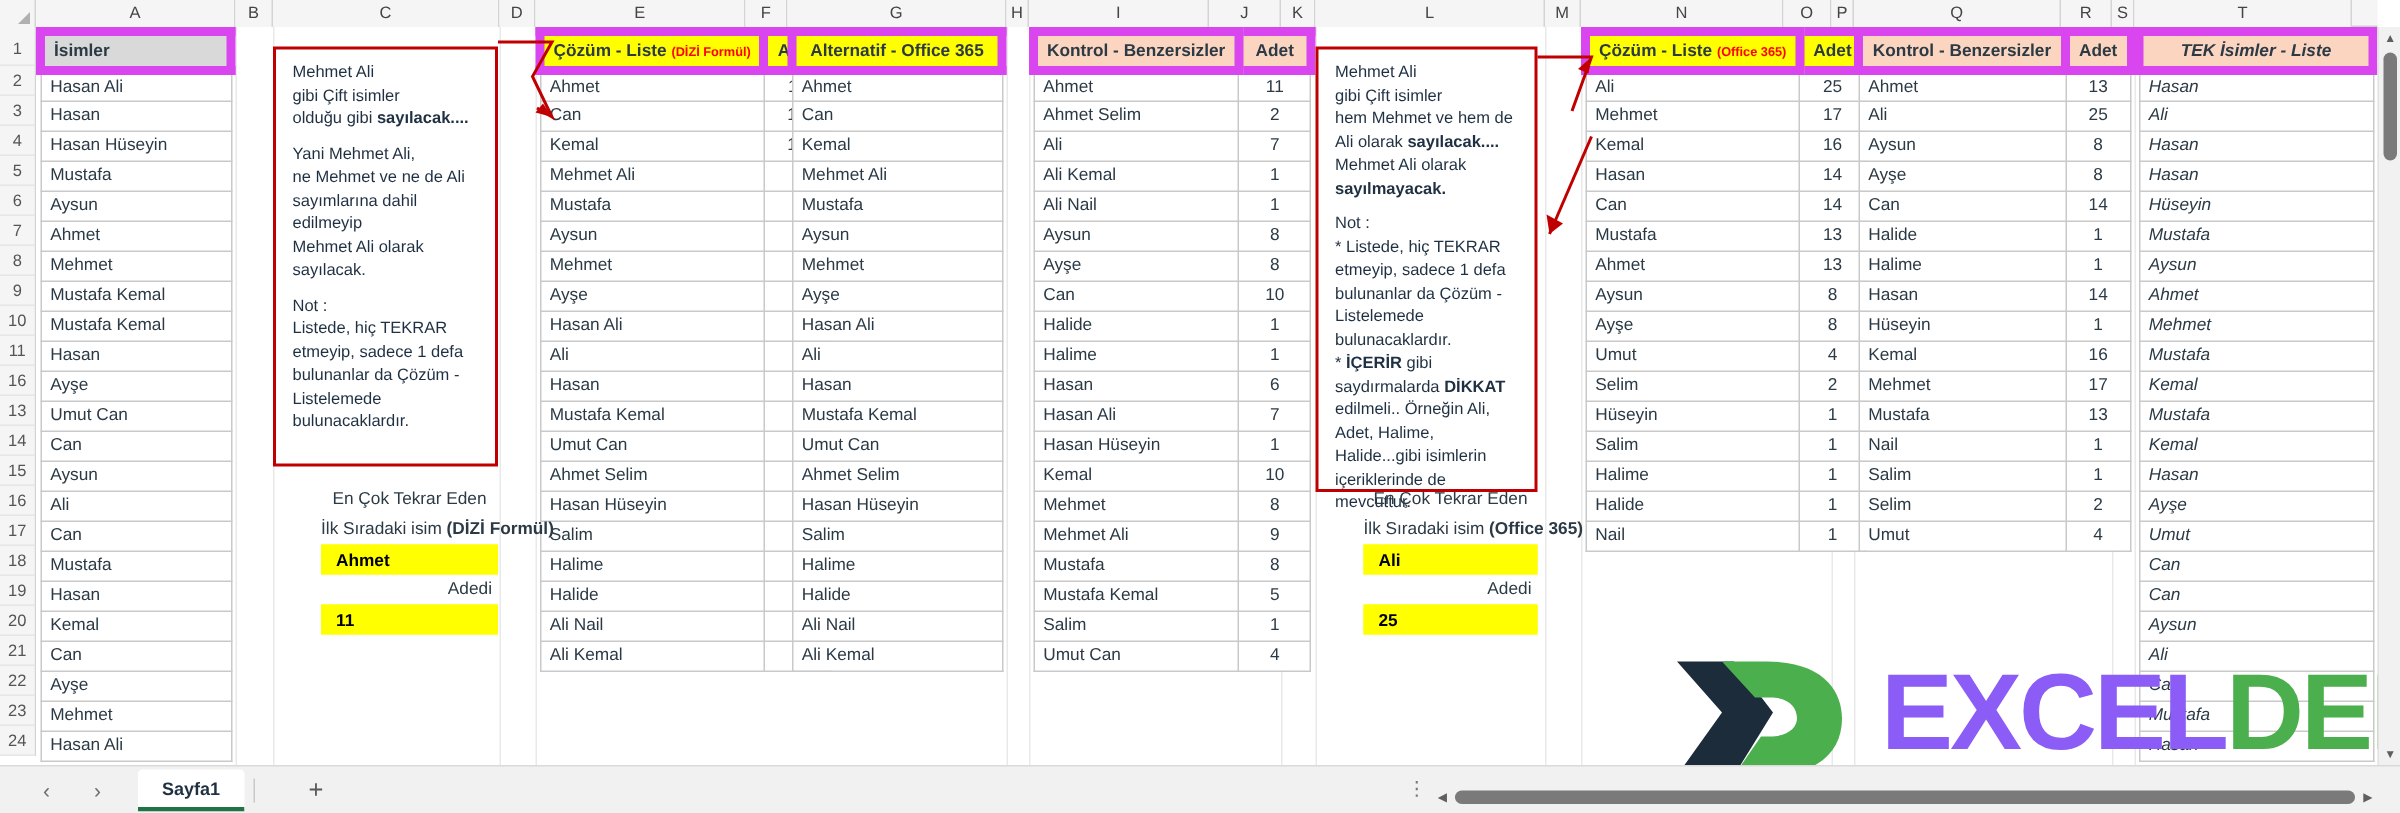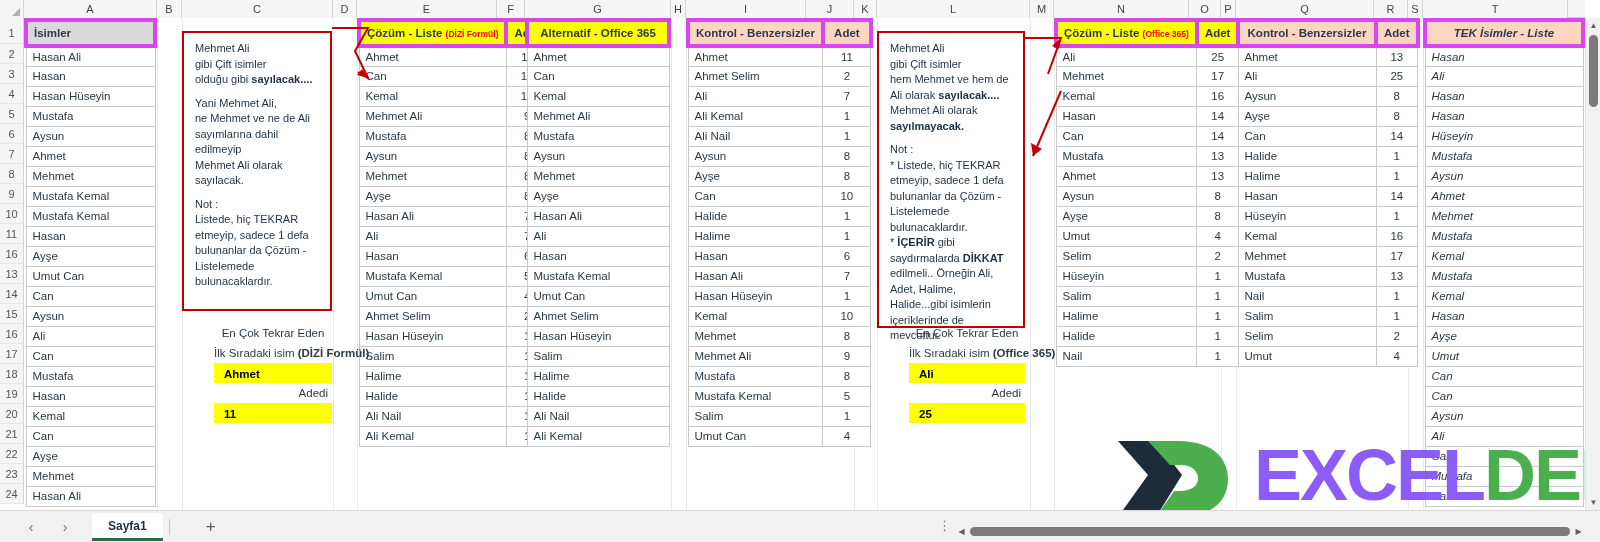--- a/index.html
+++ b/index.html
@@ -55,21 +55,21 @@
   
   .tbl{ position:absolute; border-collapse:collapse; }
   .tbl td, .tbl th{
     border:1px solid #c9c9c9;
     font-size:11.5px; color:#2b3a45;
     padding:0 6px; height:20px; white-space:nowrap;
     font-weight:normal; background:#fff;
   }
   .tbl th{
     font-weight:bold; font-size:11.5px; text-align:center;
-    border:4px solid #d946ef;
+    border:6px solid #d946ef;
   }
   .hdr-yellow{ background:#ffff00 !important; color:#000;margin-top:20px; }
   .hdr-peach { background:#fbd5c0 !important; color:#1f3042; }
   .hdr-gray  { background:#d9d9d9 !important; color:#1f3042; text-align:left !important; }
   .num{ text-align:center; font-weight:bold; }
   .ital{ font-style:italic; }
   .red-small{ color:#ff0000; font-size:8.5px; font-weight:bold; }
 
   
   .note{

